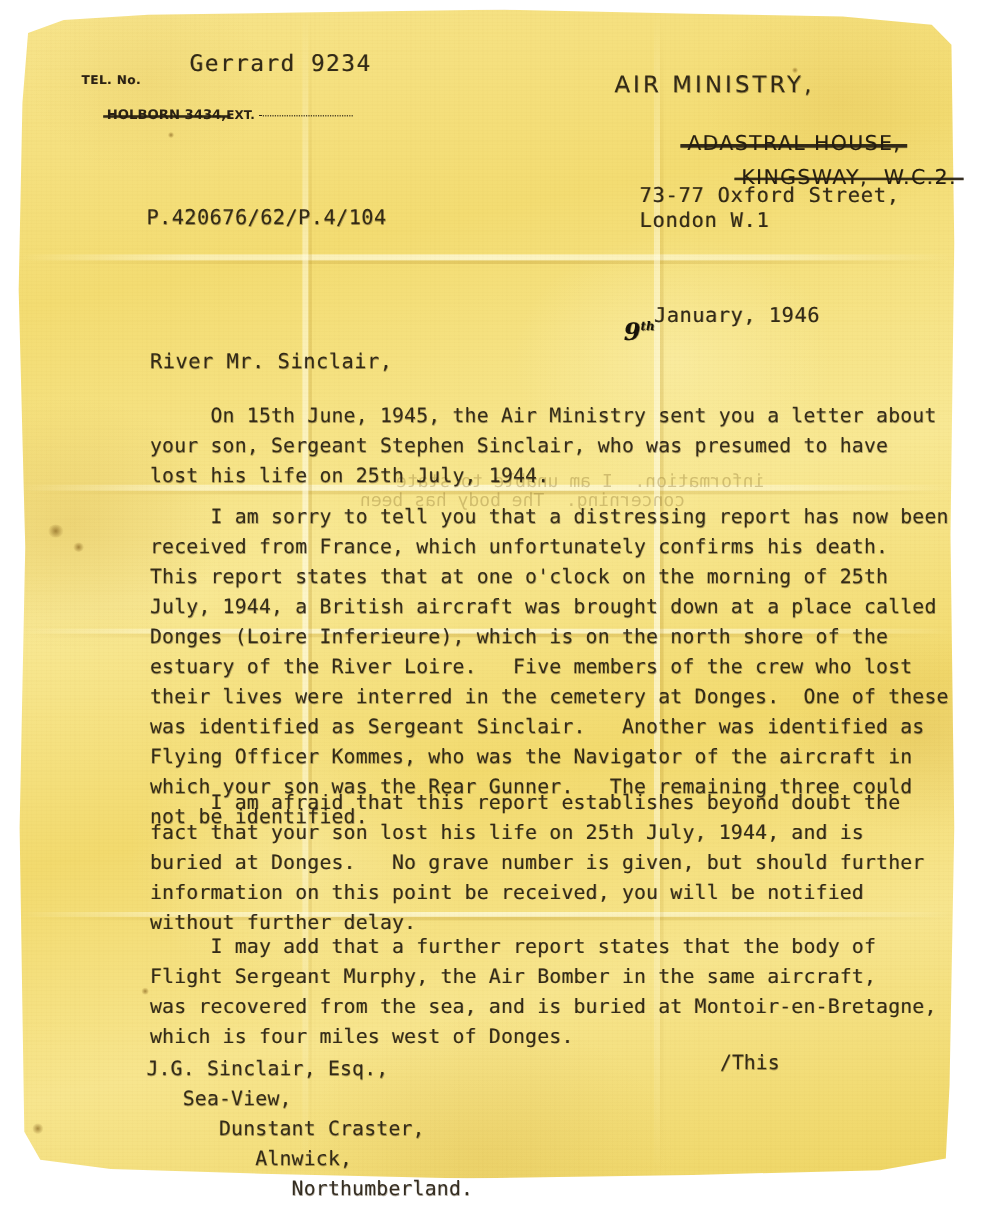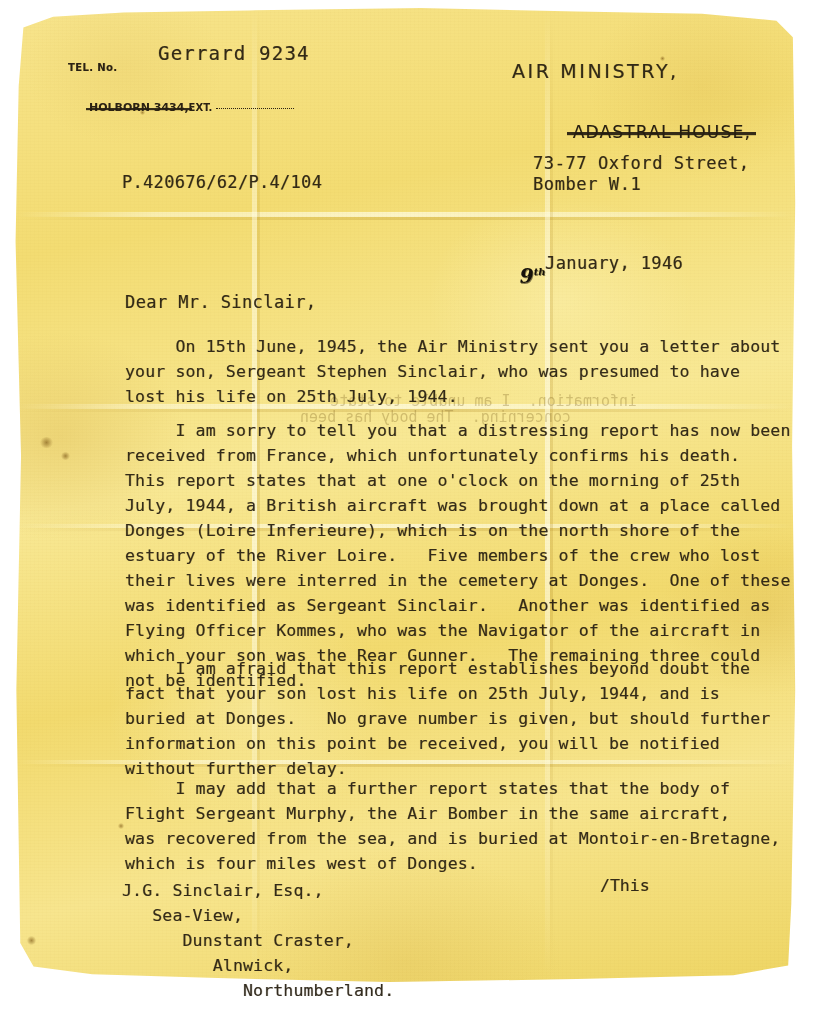--- a/index.html
+++ b/index.html
@@ -116,21 +116,20 @@
     font-weight: bold;
     white-space: pre;
     letter-spacing: 0.4px;
     text-shadow: 0.4px 0.3px 0 rgba(60,45,18,0.35);
   }
 
   
   .struck {
     position: relative;
     display: inline-block;
-    margin-top: 12px;
   }
   .struck::after {
     content: "";
     position: absolute;
     left: -3%;
     right: -3%;
     top: 52%;
     height: 2.2px;
     background: #241d11;
     opacity: 0.92;
@@ -232,32 +231,35 @@
     </div>
 
     <div class="tw" style="left:158px; top:44px; font-size:19px; letter-spacing:1.2px;">Gerrard 9234</div>
 
     <div class="tw" style="left:512px; top:62px; font-size:19px; letter-spacing:2.6px; font-family:'DejaVu Sans',sans-serif;text-align:right;">AIR MINISTRY,</div>
 
     <div style="position:absolute; left:533px; top:90px; font-size:17px; font-family:'DejaVu Sans',sans-serif; letter-spacing:1.2px; color:#241d11; white-space:pre; text-shadow:0.5px 0.4px 0 rgba(60,45,18,0.35);text-align:right;">
       <span class="struck">ADASTRAL HOUSE,</span>
     </div>
 
+    <div style="position:absolute; left:578px; top:118px; font-size:17px; font-family:'DejaVu Sans',sans-serif; letter-spacing:1.2px; color:#241d11; white-space:pre; text-shadow:0.5px 0.4px 0 rgba(60,45,18,0.35);">
+      <span class="struck thin">KINGSWAY,  W.C.2.</span>
+    </div>
 
     <div class="tw" style="left:533px; top:155px; font-size:17px; letter-spacing:0.6px;">73-77 Oxford Street,</div>
-    <div class="tw" style="left:533px; top:176px; font-size:17px; letter-spacing:0.6px;">Bomber W.1</div>
+    <div class="tw" style="left:533px; top:176px; font-size:17px; letter-spacing:0.6px;">London W.1</div>
 
     <div class="tw" style="left:122px; top:174px; font-size:17px; letter-spacing:0.3px;">P.420676/62/P.4/104</div>
 
     <div class="handwritten" style="left:478px; top:240px; font-size:20px;">
       <span>9</span><span class="sup">th</span>
     </div>
     <div class="tw" style="left:545px; top:255px; font-size:17px; letter-spacing:0.4px;">January, 1946</div>
 
-    <div class="tw" style="left:125px; top:294px; font-size:17px; letter-spacing:0.4px;">Dear Mr. Sinclair,</div>
+    <div class="tw" style="left:125px; top:294px; font-size:17px; letter-spacing:0.4px;">River Mr. Sinclair,</div>
 
     <div class="ghost" style="left:330px; top:392px; font-size:15px;">information.  I am unable to state</div>
     <div class="ghost" style="left:300px; top:408px; font-size:15px;">concerning.  The body has been</div>
 
     <div class="body-block" style="left:125px; top:334px; font-size:16.5px; line-height:25px; letter-spacing:0.15px;">     On 15th June, 1945, the Air Ministry sent you a letter about
 your son, Sergeant Stephen Sinclair, who was presumed to have
 lost his life on 25th July, 1944.</div>
 
     <div class="body-block" style="left:125px; top:418px; font-size:16.5px; line-height:25px; letter-spacing:0.15px;">     I am sorry to tell you that a distressing report has now been
 received from France, which unfortunately confirms his death.

